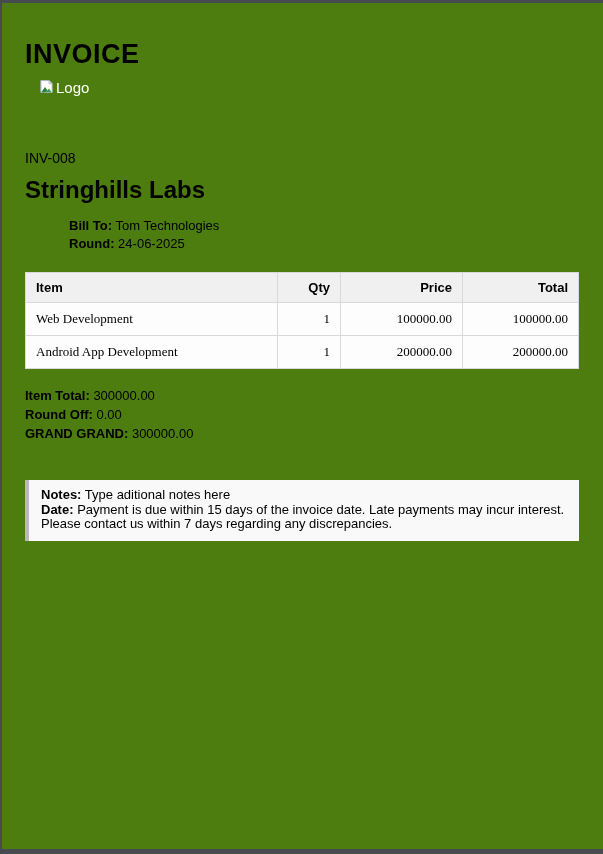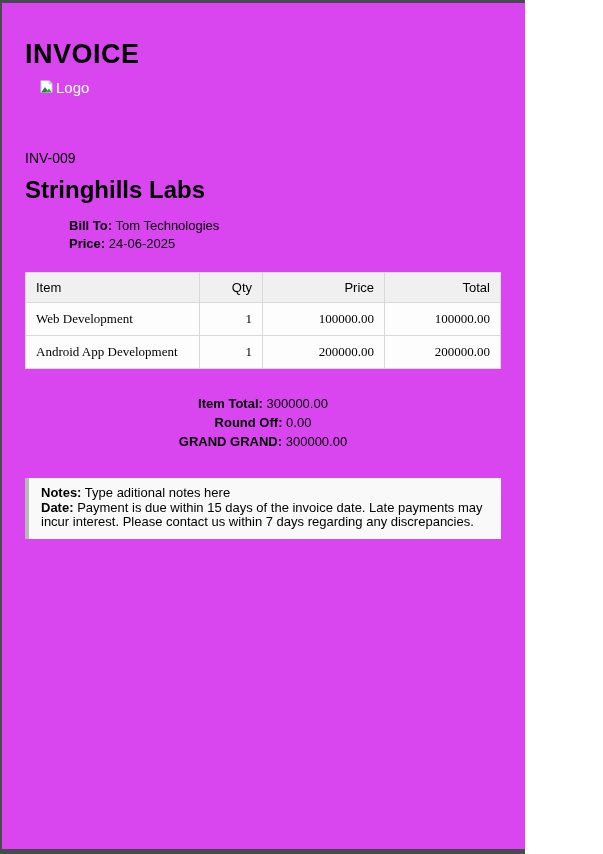--- a/index.html
+++ b/index.html
@@ -1,22 +1,22 @@
 <!DOCTYPE html>
 <html><head>
 <meta charset="utf-8">
 <style>
   * { box-sizing: border-box; }
   html, body { margin: 0; padding: 0; background: #ffffff; }
   body { font-family: "Liberation Sans", "DejaVu Sans", sans-serif; color: #000; }
 
   .page {
-    width: 525px;
+    width: 603px;
     height: 854px;
-    background: #d946ef;
+    background: #4d7c0f;
     border-top: 3px solid #474a50;
     border-left: 2px solid #474a50;
     border-bottom: 5px solid #474a50;
     padding: 0 24px 30px 23px;
     overflow: hidden;
   }
 
   .invoice-title {
     font-size: 27px;
     font-weight: bold;
@@ -61,38 +61,38 @@
     border-collapse: collapse;
     margin-top: 20px;
     font-size: 13px;
   }
   table.items th, table.items td {
     border: 1px solid #d9d9d9;
     padding: 7px 10px;
   }
   table.items th {
     background: #f0f0f0;
-    font-weight: normal;
+    font-weight: bold;
     text-align: left;
   }
   table.items td { background: #fdfdfd; padding: 8px 10px; font-family: Liberation Serif, serif; }
   table.items th.num, table.items td.num { text-align: right; }
   table.items .col-qty   { width: 63px; }
   table.items .col-price { width: 122px; }
   table.items .col-total { width: 116px; }
 
-  .totals { margin-top: 26px; text-align: center; }
+  .totals { margin-top: 18px; }
   .totals p {
     margin: 2px 0;
     font-size: 13px;
     line-height: 17px;
   }
 
   .notes-box {
-    margin-top: 28px;
+    margin-top: 38px;
     background: #f9f9f9;
     border-left: 4px solid #b9b9b9;
     padding: 8px 12px 9px 12px;
     font-size: 13px;
     line-height: 14.5px;
   }
   .notes-box p { margin: 0; }
 
   .broken-img-icon { display: inline-block; flex: 0 0 auto; }
 </style>
@@ -108,31 +108,31 @@
       <svg width="15" height="15" viewBox="0 0 24 24">
         <path d="M3 2.5 h13 l5 5 V21.5 H3 Z" fill="#fdfdfd" stroke="#aeb8c2" stroke-width="1.6"></path>
         <path d="M16 2.5 l5 5 h-5 Z" fill="#dfe5ea" stroke="#aeb8c2" stroke-width="1.2"></path>
         <path d="M4 21 l5.5-8 4 5.5 2.5-3.5 4 6 Z" fill="#3d9c50"></path>
         <path d="M4 21 l5.5-8 3 4.2 -2.7 3.8 Z" fill="#2e7d42"></path>
       </svg>
     </span>
     <span class="logo-alt">Logo</span>
   </div>
 
-  <p class="inv-number">INV-009</p>
+  <p class="inv-number">INV-008</p>
 
   <h2 class="company-name">Stringhills Labs</h2>
 
   <div class="meta">
     <p>
       <strong>Bill To:</strong>
       <span>Tom Technologies</span>
     </p>
     <p>
-      <strong>Price:</strong>
+      <strong>Round:</strong>
       <span>24-06-2025</span>
     </p>
   </div>
 
   <table class="items">
     <thead>
       <tr>
         <th>Item</th>
         <th class="num col-qty">Qty</th>
         <th class="num col-price">Price</th>

